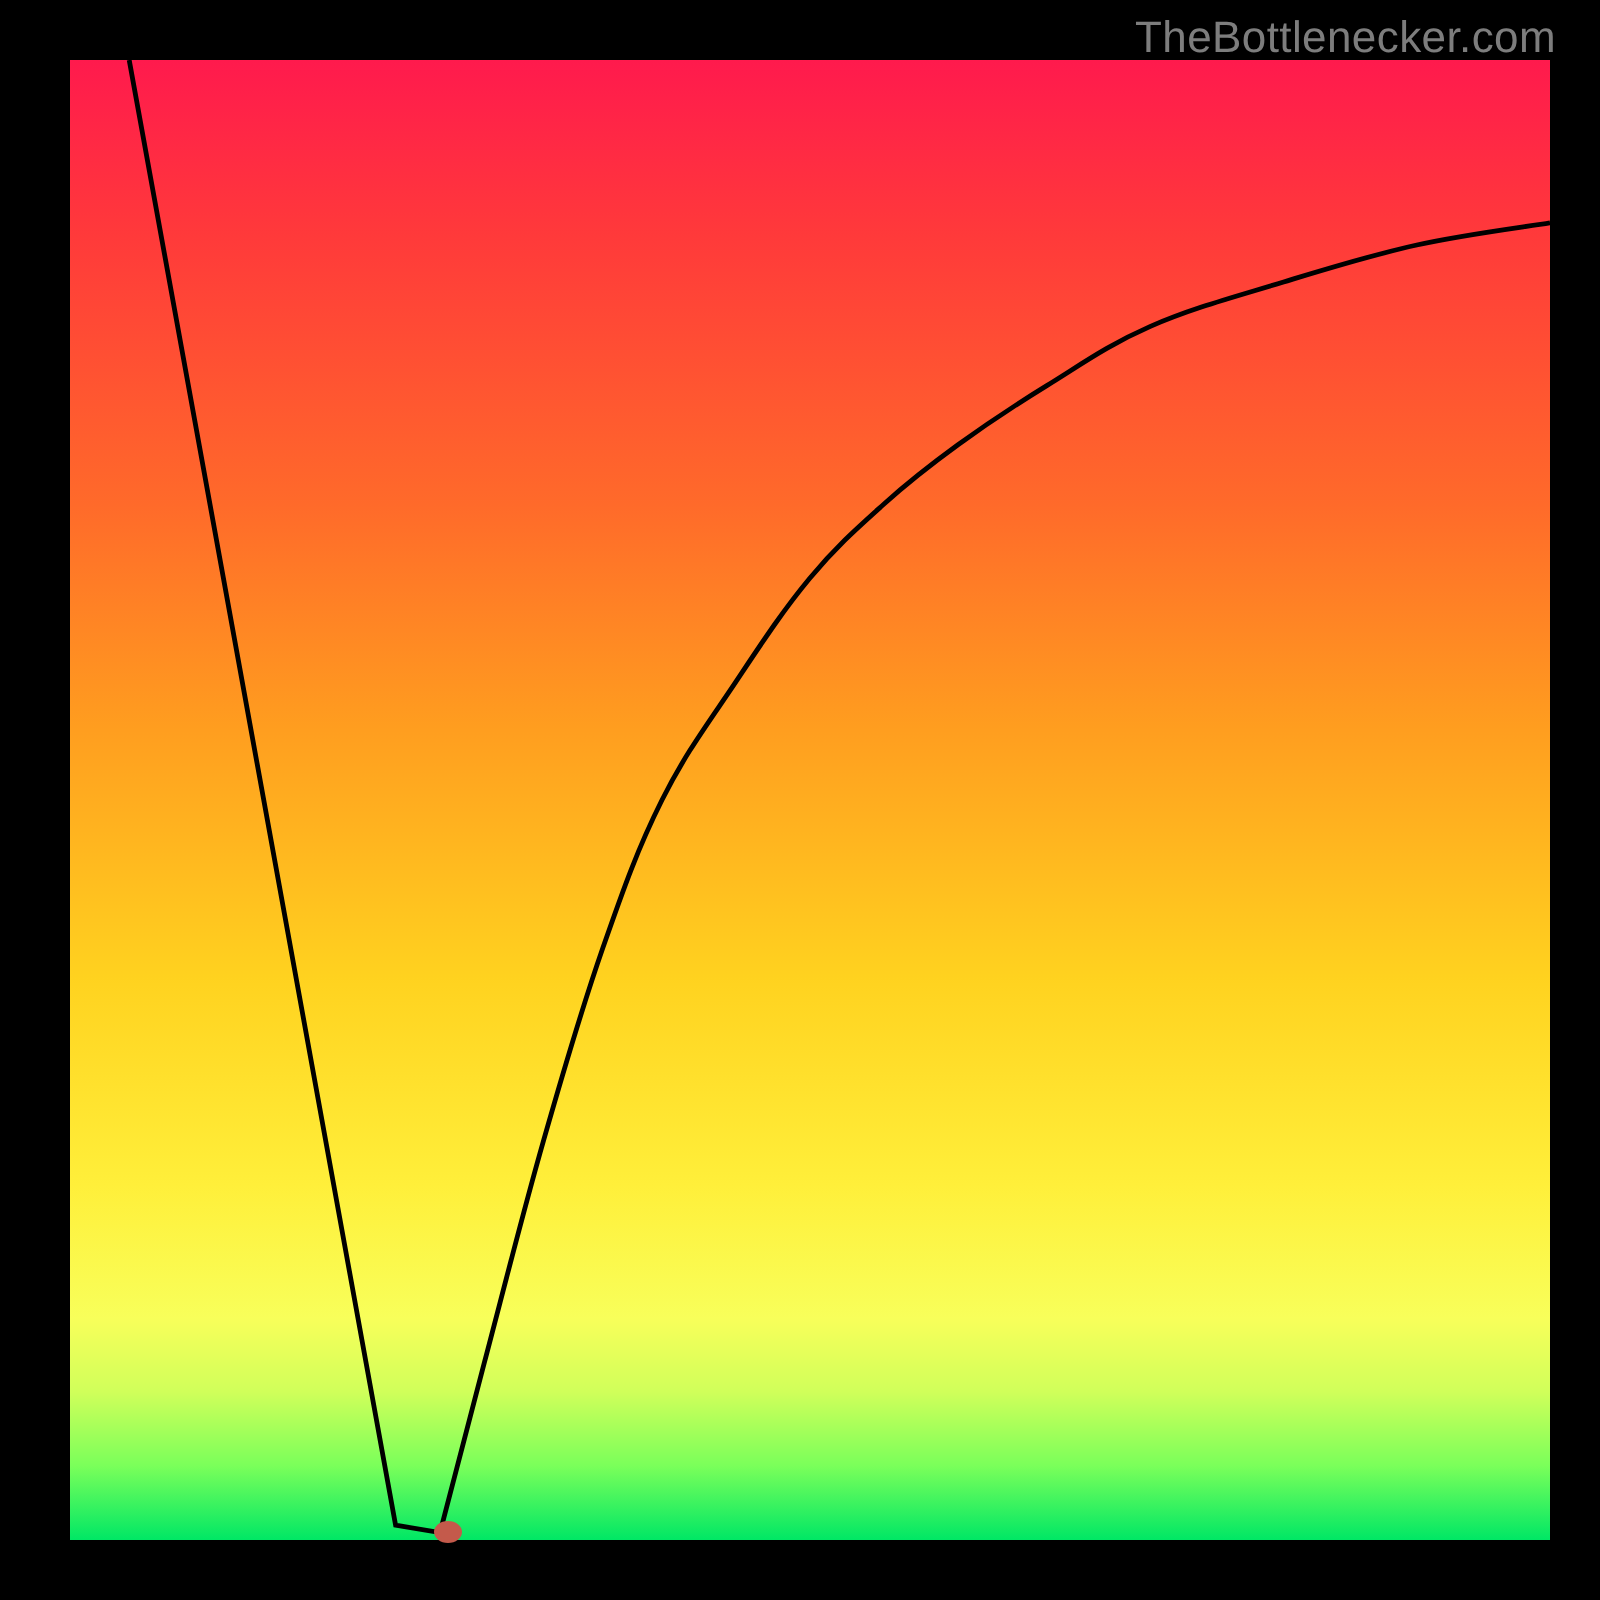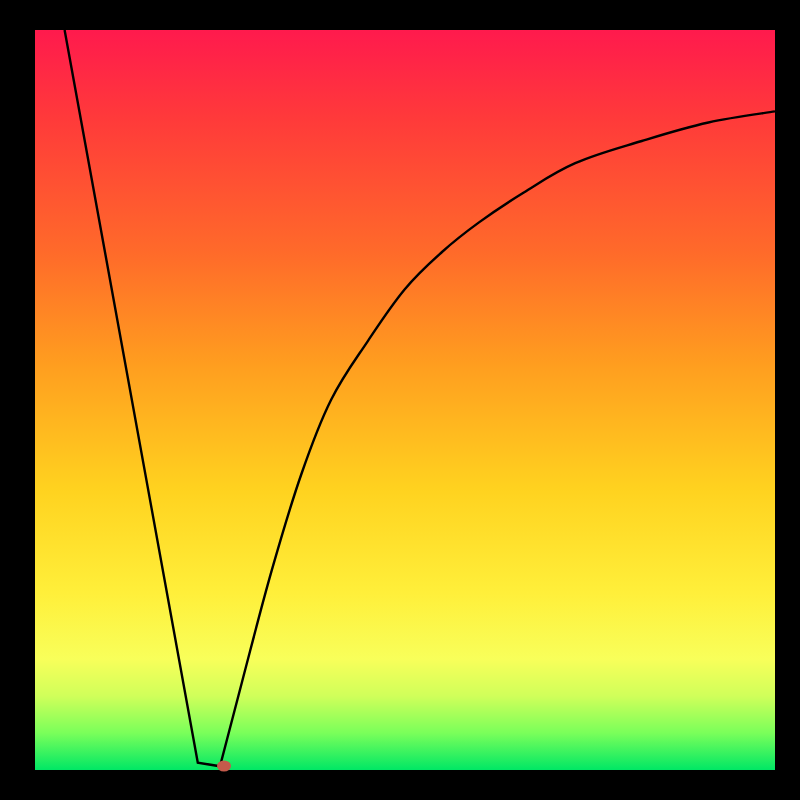--- a/index.html
+++ b/index.html
@@ -61,20 +61,21 @@
     height: 11px;
     border-radius: 50%;
     background: #c45a4b;
     transform: translate(-50%, -50%);
   }
 </style>
 </head>
 <body>
 
 <div class="frame">
+  <div class="attribution">TheBottlenecker.com</div>
 
   <div class="plot-area">
     <svg class="curve" viewBox="0 0 740 740" preserveAspectRatio="none">
       <path id="curve-path" d="M 29.6 0 L 162.8 732.6 L 185 736.3 L 185 736.3 C 188.996 720.982 197.876 686.498 207.20000000000002 651.2 C 216.52400000000003 615.902 226.144 577.4960000000001 236.8 540.2 C 247.45600000000002 502.90400000000005 255.74399999999997 474.636 266.4 444 C 277.056 413.364 284.012 393.976 296 370 C 307.988 346.024 319.68 330.78000000000003 333 310.8 C 346.32 290.82 356.68 274.984 370 259 C 383.32 243.016 393.68000000000006 233.988 407.00000000000006 222 C 420.32000000000005 210.012 429.348 203.05599999999998 444 192.39999999999998 C 458.652 181.74399999999997 471.08400000000006 173.45599999999993 488.40000000000003 162.79999999999995 C 505.716 152.14399999999998 518.8879999999999 142.52400000000003 540.1999999999999 133.20000000000005 C 561.512 123.87600000000006 582.824 118.32600000000001 606.8 111 C 630.776 103.67399999999999 649.424 97.828 673.4 92.5 C 697.376 87.172 728.012 83.39799999999998 740 81.39999999999998" fill="none" stroke="#000" stroke-width="2.4"></path>
     </svg>
     <div class="marker" id="min-marker" style="left: 188.7px; top: 736.3px;"></div>
   </div>
 </div>
 
 </body></html>

